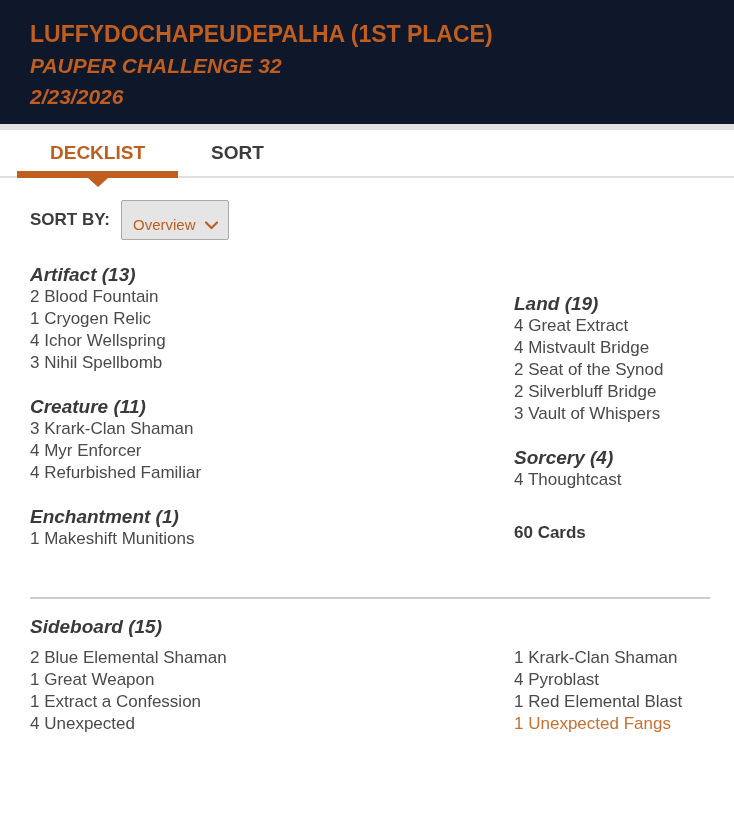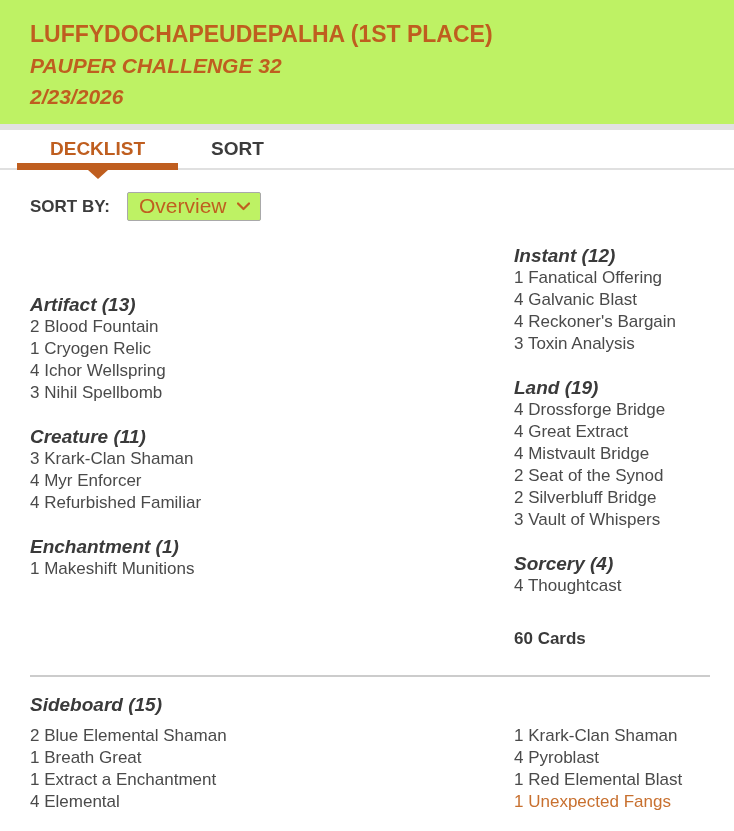--- a/index.html
+++ b/index.html
@@ -10,58 +10,58 @@
     --tab-inactive:#3c3c3c;
   }
   *{box-sizing:border-box;margin:0;padding:0;}
   html,body{background:#fff;}
   body{
     width:734px;height:831px;overflow:hidden;
     font-family:"Liberation Sans","DejaVu Sans",sans-serif;
     color:var(--text);
   }
   
-  .deck-header{padding:19px 30px 12px 30px;background:#bef264;}
+  .deck-header{padding:19px 30px 12px 30px;background:#0f172a;}
   .deck-title{
     color:var(--accent);font-size:23px;font-weight:bold;line-height:31px;
     letter-spacing:0;
   }
   .deck-sub{
     color:var(--accent);font-size:21px;font-weight:bold;font-style:italic;line-height:31px;
   }
   .header-strip{height:6px;background:#e2e2e2;}
   
   .tab-bar{
     position:relative;display:flex;align-items:stretch;
-    padding-left:17px;height:40px;background:#fff;
+    padding-left:17px;height:48px;background:#fff;
     border-bottom:2px solid #e0e0e0;
   }
   .tab{
     position:relative;display:flex;align-items:center;justify-content:center;
     padding:0 33px;font-size:19px;font-weight:bold;color:var(--tab-inactive);
     cursor:pointer;
   }
   .tab.active{color:var(--accent);}
   .tab.active .tab-underline{
     position:absolute;left:0;right:0;bottom:-2px;height:7px;background:var(--accent);
   }
   .tab.active .tab-pointer{
     position:absolute;left:50%;bottom:-11px;transform:translateX(-50%);
     width:0;height:0;border-left:10px solid transparent;border-right:10px solid transparent;
     border-top:9px solid var(--accent);
   }
   
   .content{padding:0 24px 0 30px;}
-  .sort-bar{display:flex;align-items:center;margin-top:22px;gap:6px;}
+  .sort-bar{display:flex;align-items:center;margin-top:22px;}
   .sort-label{font-size:17px;font-weight:bold;color:var(--tab-inactive);margin-right:11px;}
   .select{
     display:inline-flex;align-items:center;gap:10px;
-    background:#bef264;border:1px solid #a9a9a9;border-radius:2px;
-    padding:3px 10px 4px 11px;cursor:pointer;
-    color:var(--accent);font-size:21px;line-height:20px;
+    background:#e5e5e5;border:1px solid #a9a9a9;border-radius:2px;
+    padding:14px 10px 4px 11px;cursor:pointer;
+    color:var(--accent);font-size:15px;line-height:20px;
   }
   .select svg{display:block;}
   
   .deck-grid{display:flex;margin-top:24px;align-items:center;}
   .deck-col-left{width:484px;flex:0 0 484px;}
   .deck-col-right{flex:1;}
   .deck-section{margin-bottom:22px;}
   .sec-title{
     font-size:19px;font-weight:bold;font-style:italic;color:var(--heading);
     line-height:22px;
@@ -127,30 +127,22 @@
           <div class="card-line"><span class="qty">3</span> <a class="card-name">Krark-Clan Shaman</a></div>
           <div class="card-line"><span class="qty">4</span> <a class="card-name">Myr Enforcer</a></div>
           <div class="card-line"><span class="qty">4</span> <a class="card-name">Refurbished Familiar</a></div>
         </section>
         <section class="deck-section">
           <h3 class="sec-title">Enchantment (1)</h3>
           <div class="card-line"><span class="qty">1</span> <a class="card-name">Makeshift Munitions</a></div>
         </section>
       </div>
     <div class="deck-col-right" id="main-right">
-      <section class="deck-section">
-          <h3 class="sec-title">Instant (12)</h3>
-          <div class="card-line"><span class="qty">1</span> <a class="card-name">Fanatical Offering</a></div>
-          <div class="card-line"><span class="qty">4</span> <a class="card-name">Galvanic Blast</a></div>
-          <div class="card-line"><span class="qty">4</span> <a class="card-name">Reckoner's Bargain</a></div>
-          <div class="card-line"><span class="qty">3</span> <a class="card-name">Toxin Analysis</a></div>
-        </section>
         <section class="deck-section">
           <h3 class="sec-title">Land (19)</h3>
-          <div class="card-line"><span class="qty">4</span> <a class="card-name">Drossforge Bridge</a></div>
           <div class="card-line"><span class="qty">4</span> <a class="card-name">Great Extract</a></div>
           <div class="card-line"><span class="qty">4</span> <a class="card-name">Mistvault Bridge</a></div>
           <div class="card-line"><span class="qty">2</span> <a class="card-name">Seat of the Synod</a></div>
           <div class="card-line"><span class="qty">2</span> <a class="card-name">Silverbluff Bridge</a></div>
           <div class="card-line"><span class="qty">3</span> <a class="card-name">Vault of Whispers</a></div>
         </section>
         <section class="deck-section">
           <h3 class="sec-title">Sorcery (4)</h3>
           <div class="card-line"><span class="qty">4</span> <a class="card-name">Thoughtcast</a></div>
         </section>
@@ -158,23 +150,23 @@
     </div>
   </div>
 
   <hr class="divider">
 
   <section class="sideboard">
     <h3 class="sec-title">Sideboard (15)</h3>
     <div class="deck-grid">
       <div class="deck-col-left" id="side-left">
           <div class="card-line"><span class="qty">2</span> <a class="card-name">Blue Elemental Shaman</a></div>
-          <div class="card-line"><span class="qty">1</span> <a class="card-name">Breath Great</a></div>
-          <div class="card-line"><span class="qty">1</span> <a class="card-name">Extract a Enchantment</a></div>
-          <div class="card-line"><span class="qty">4</span> <a class="card-name">Elemental</a></div>
+          <div class="card-line"><span class="qty">1</span> <a class="card-name">Great Weapon</a></div>
+          <div class="card-line"><span class="qty">1</span> <a class="card-name">Extract a Confession</a></div>
+          <div class="card-line"><span class="qty">4</span> <a class="card-name">Unexpected</a></div>
         </div>
       <div class="deck-col-right" id="side-right">
           <div class="card-line"><span class="qty">1</span> <a class="card-name">Krark-Clan Shaman</a></div>
           <div class="card-line"><span class="qty">4</span> <a class="card-name">Pyroblast</a></div>
           <div class="card-line"><span class="qty">1</span> <a class="card-name">Red Elemental Blast</a></div>
           <div class="card-line accent"><span class="qty">1</span> <a class="card-name">Unexpected Fangs</a></div>
         </div>
     </div>
   </section>
 

